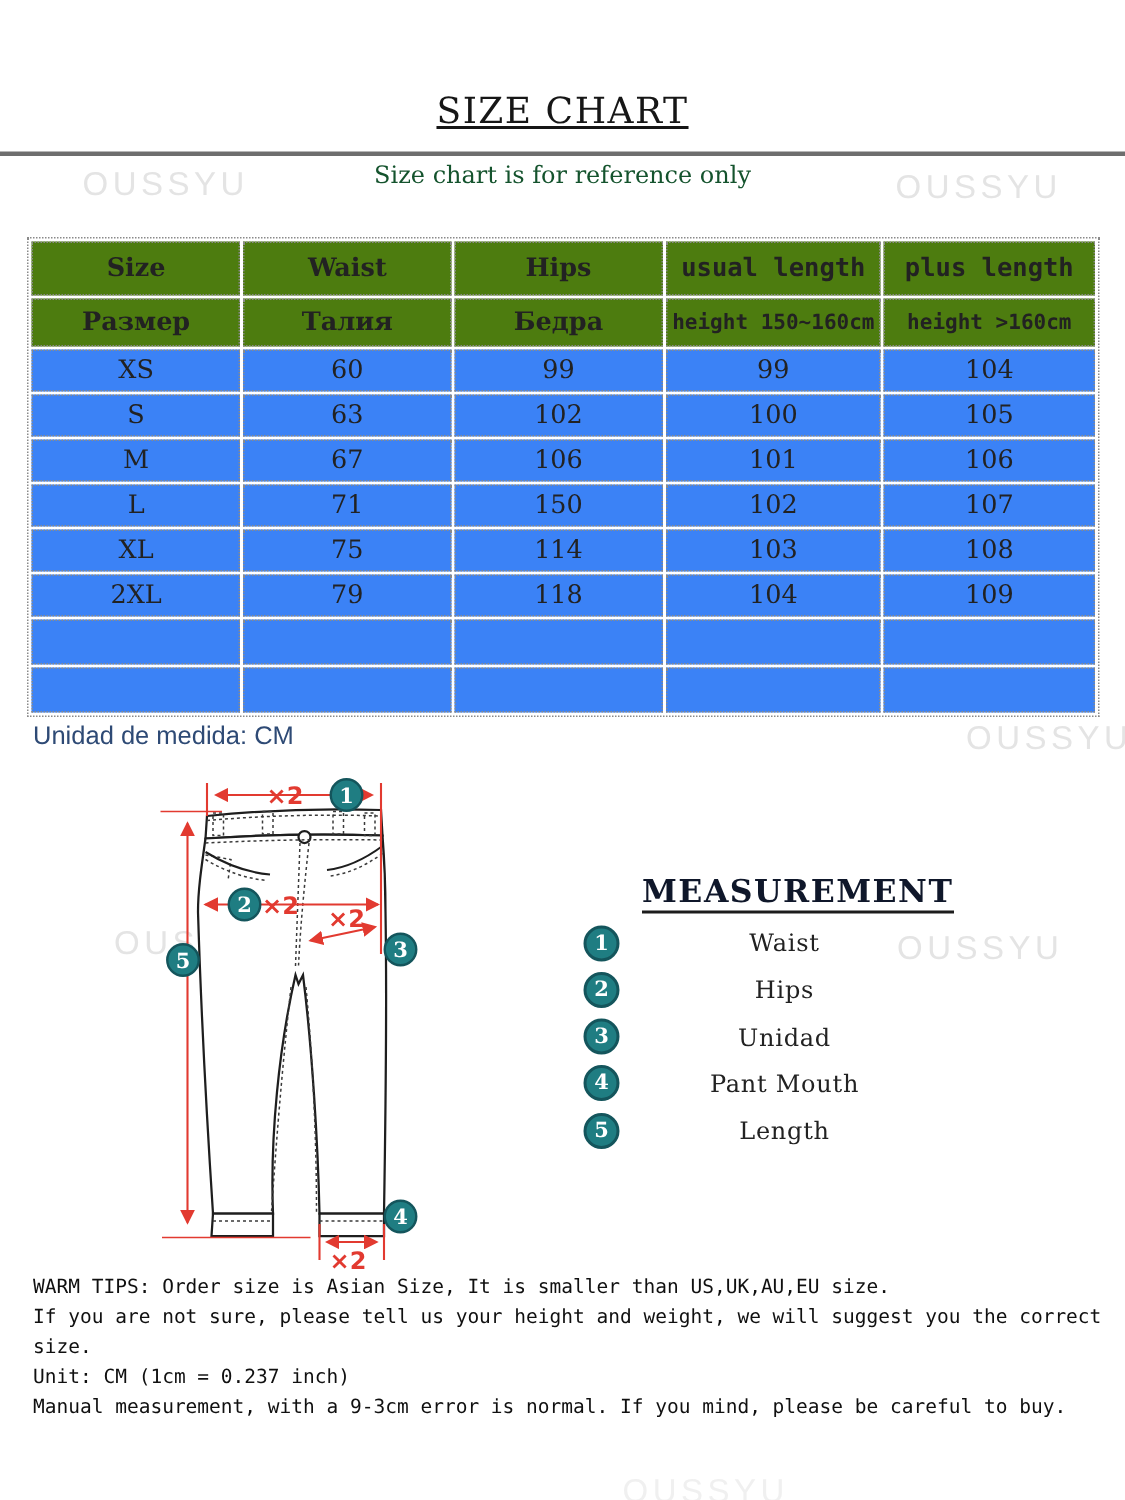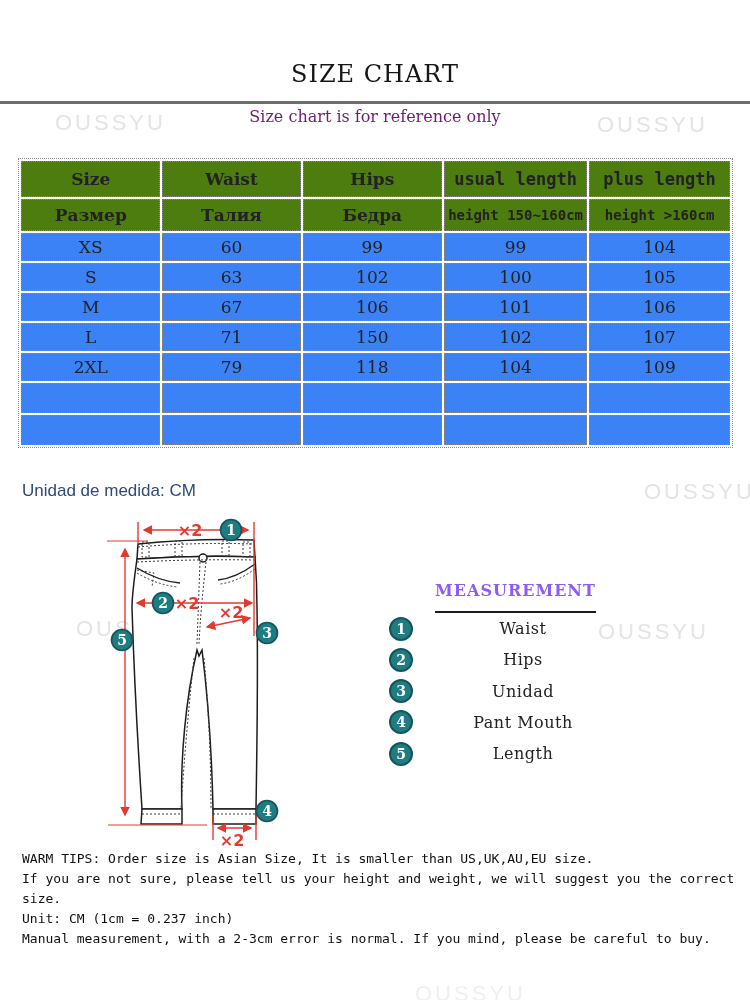--- a/index.html
+++ b/index.html
@@ -3,46 +3,46 @@
 <meta charset="utf-8">
 <style>
   html,body{margin:0;padding:0;background:#fff;}
   .page{position:relative;width:750px;height:1000px;background:#ffffff;overflow:hidden;
         font-family:"DejaVu Serif",serif;color:#1c1c1c;}
 
   .watermark{position:absolute;font-family:"Liberation Sans",sans-serif;
              color:#e4e4e4;font-size:22px;letter-spacing:3px;user-select:none;}
 
   .title{position:absolute;top:60px;left:0;width:750px;text-align:center;
-         font-size:24px;letter-spacing:1px;color:#161616;}
+         font-size:24px;letter-spacing:1px;color:#161616;text-decoration:underline;}
   .divider{position:absolute;top:101px;left:0;width:750px;height:2.5px;background:#6e6e6e;}
   .subtitle{position:absolute;top:107px;left:0;width:750px;text-align:center;
-            font-size:16px;color:#701a75;}
+            font-size:16px;color:#14532d;}
 
   table.size-table{position:absolute;left:18px;top:158px;width:715px;
         border-collapse:separate;border-spacing:2px;table-layout:fixed;
         border:1px dotted #8a8a8a;font-size:17px;color:#222;}
   table.size-table td{border:1px dotted #8a8a8a;text-align:center;vertical-align:middle;
         padding:0;background:#3b82f6;overflow:hidden;white-space:nowrap;}
   tr.r-hdr td{background:#4d7c0f;font-weight:bold;}
   tr.r-h1 td{height:34px;}
   tr.r-h2 td{height:30px;}
   tr.r-data td{height:26px;}
   tr.r-empty td{height:28px;}
   td.mono{font-family:"DejaVu Sans Mono",monospace;font-size:14px;}
   td.mono-lg{font-family:"DejaVu Sans Mono",monospace;font-size:17px;}
 
   .unit-note{position:absolute;left:22px;top:481px;font-family:"Liberation Sans",sans-serif;
              font-size:17px;color:#2e4a75;}
 
   .pants-svg{position:absolute;left:90px;top:518px;}
 
   .measure-title-wrap{position:absolute;left:428px;top:581px;width:175px;text-align:center;}
-  .measure-title{display:inline-block;font-size:16px;font-weight:bold;letter-spacing:1px;
-                 border-bottom:2px solid #1c1c1c;padding-bottom:11px;color:#8b5cf6;}
+  .measure-title{display:inline-block;font-size:21px;font-weight:bold;letter-spacing:1px;
+                 border-bottom:2px solid #1c1c1c;padding-bottom:1px;color:#0f172a;}
   .legend{position:absolute;left:389px;top:617px;}
   .legend-row{display:flex;align-items:center;height:23px;margin-bottom:8.3px;}
   .badge{width:20px;height:20px;border-radius:50%;background:#1f7d82;border:2px solid #14555c;
          color:#fff;font-size:14px;font-weight:bold;display:flex;align-items:center;
          justify-content:center;line-height:1;flex:0 0 auto;}
   .legend-label{width:190px;margin-left:15px;text-align:center;font-size:16px;
                 letter-spacing:0.5px;color:#222;}
 
   .tips{position:absolute;left:22px;top:849px;width:720px;
         font-family:"DejaVu Sans Mono",monospace;font-size:13px;line-height:20px;color:#101010;}
@@ -112,20 +112,27 @@
         <td>106</td>
       </tr>
       <tr class="r-data">
         <td>L</td>
         <td>71</td>
         <td>150</td>
         <td>102</td>
         <td>107</td>
       </tr>
       <tr class="r-data">
+        <td>XL</td>
+        <td>75</td>
+        <td>114</td>
+        <td>103</td>
+        <td>108</td>
+      </tr>
+      <tr class="r-data">
         <td>2XL</td>
         <td>79</td>
         <td>118</td>
         <td>104</td>
         <td>109</td>
       </tr>
       <tr class="r-empty">
         <td></td>
           <td></td>
           <td></td>
@@ -255,16 +262,16 @@
       <div class="badge">5</div>
       <div class="legend-label">Length</div>
     </div>
   </div>
 
   <div class="tips">
     <div>WARM TIPS: Order size is Asian Size, It is smaller than US,UK,AU,EU size.</div>
     <div>If you are not sure, please tell us your height and weight, we will suggest you the correct</div>
     <div>size.</div>
     <div>Unit: CM (1cm = 0.237 inch)</div>
-    <div>Manual measurement, with a 2-3cm error is normal. If you mind, please be careful to buy.</div>
+    <div>Manual measurement, with a 9-3cm error is normal. If you mind, please be careful to buy.</div>
   </div>
 
 </div>
 
 </body></html>

